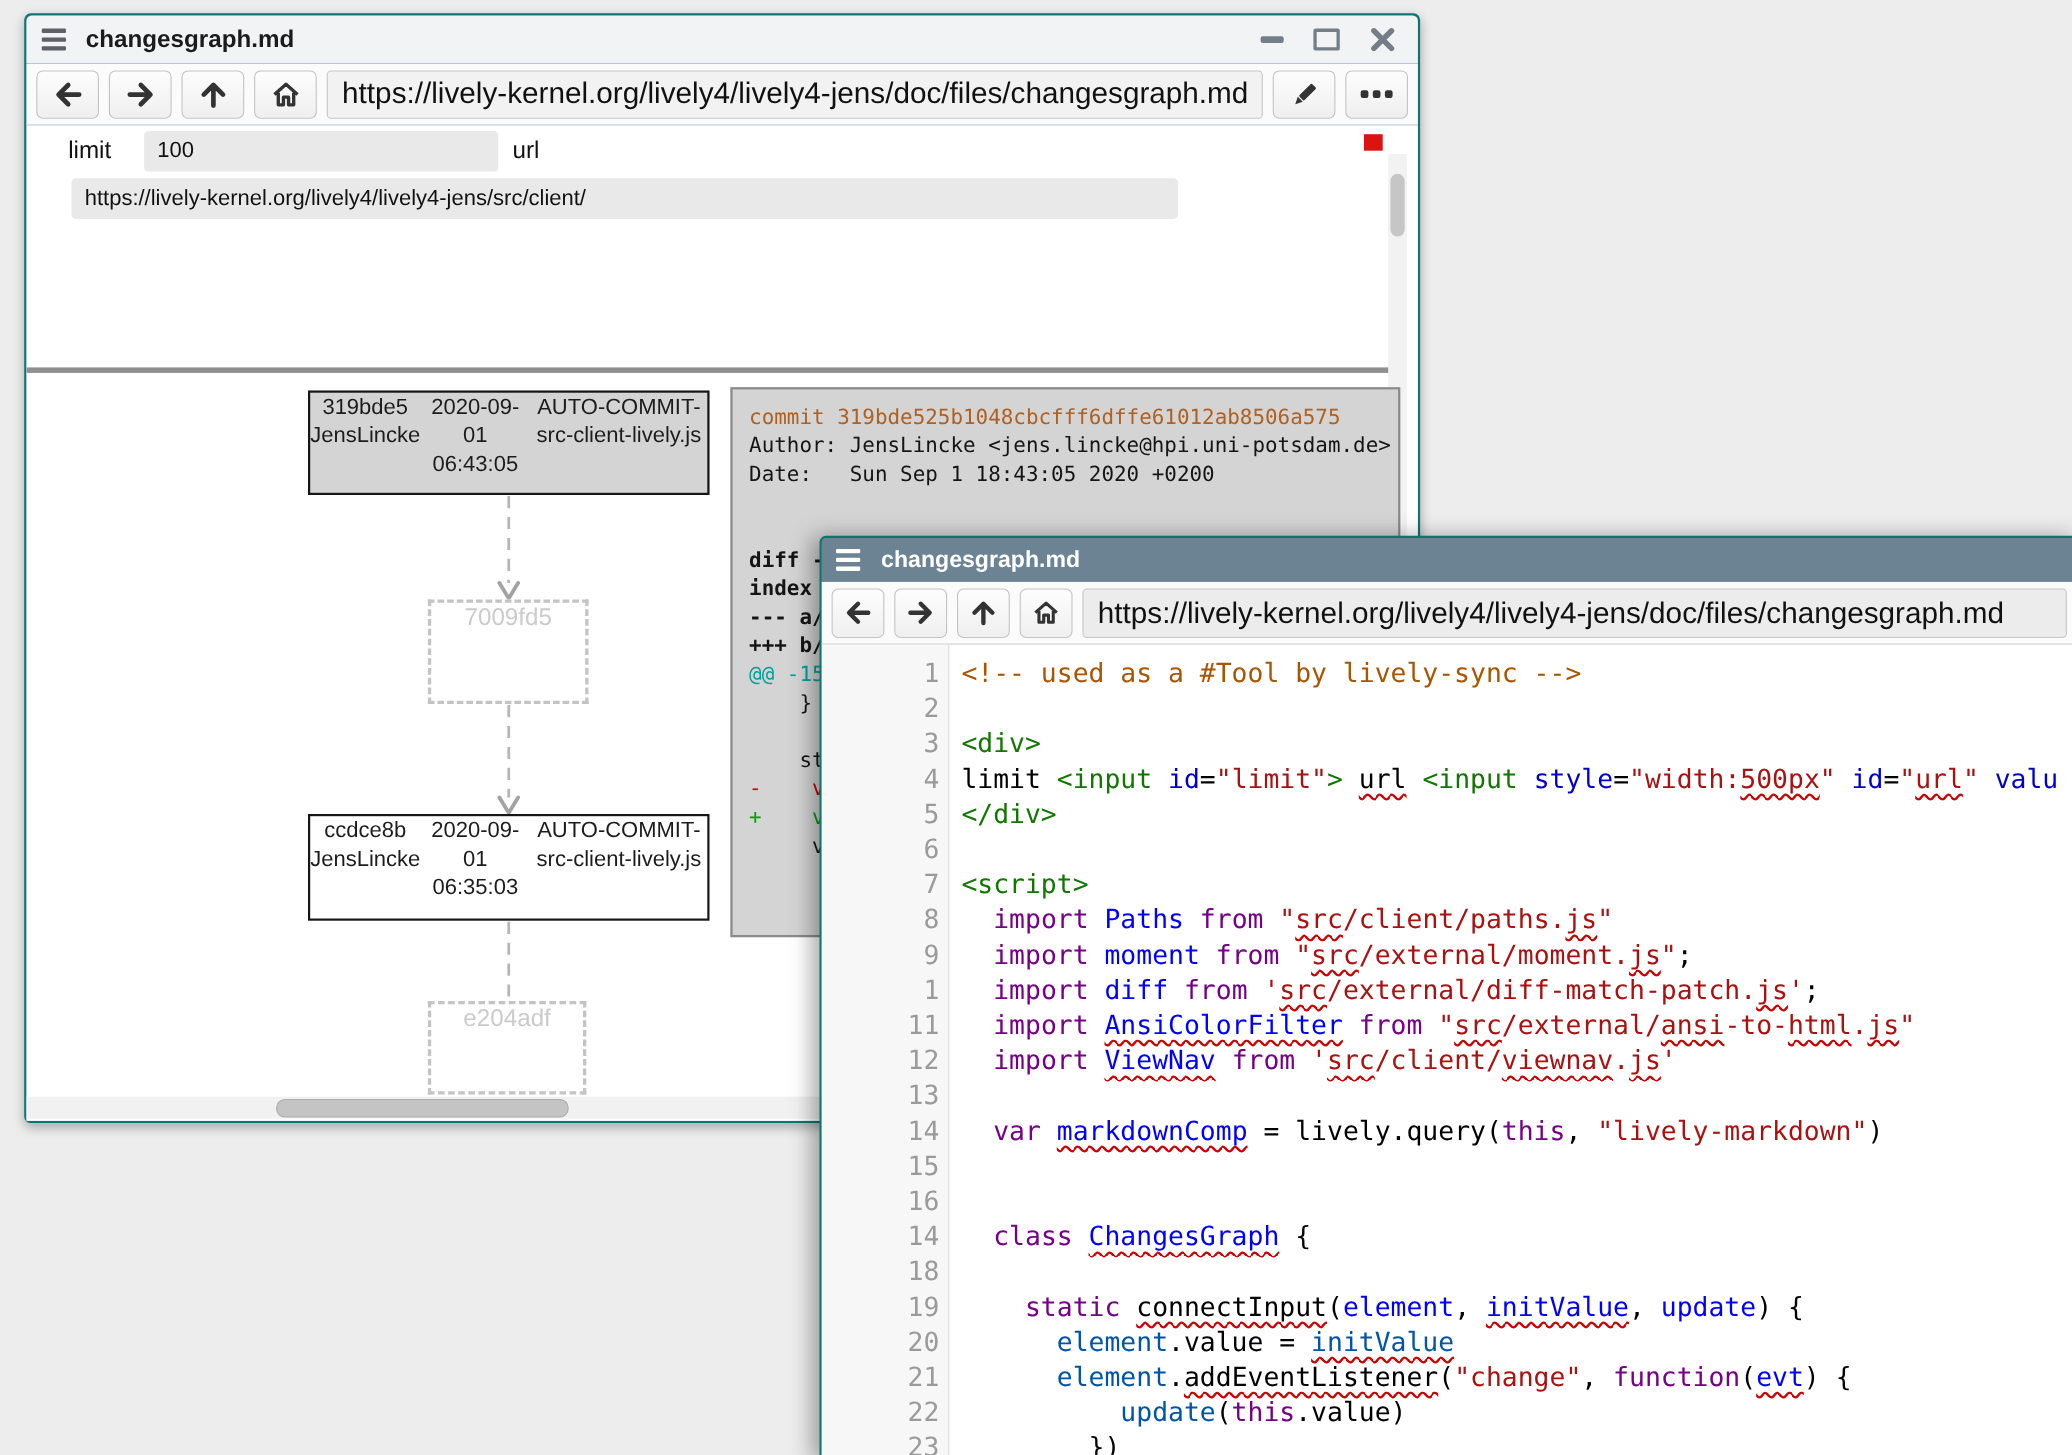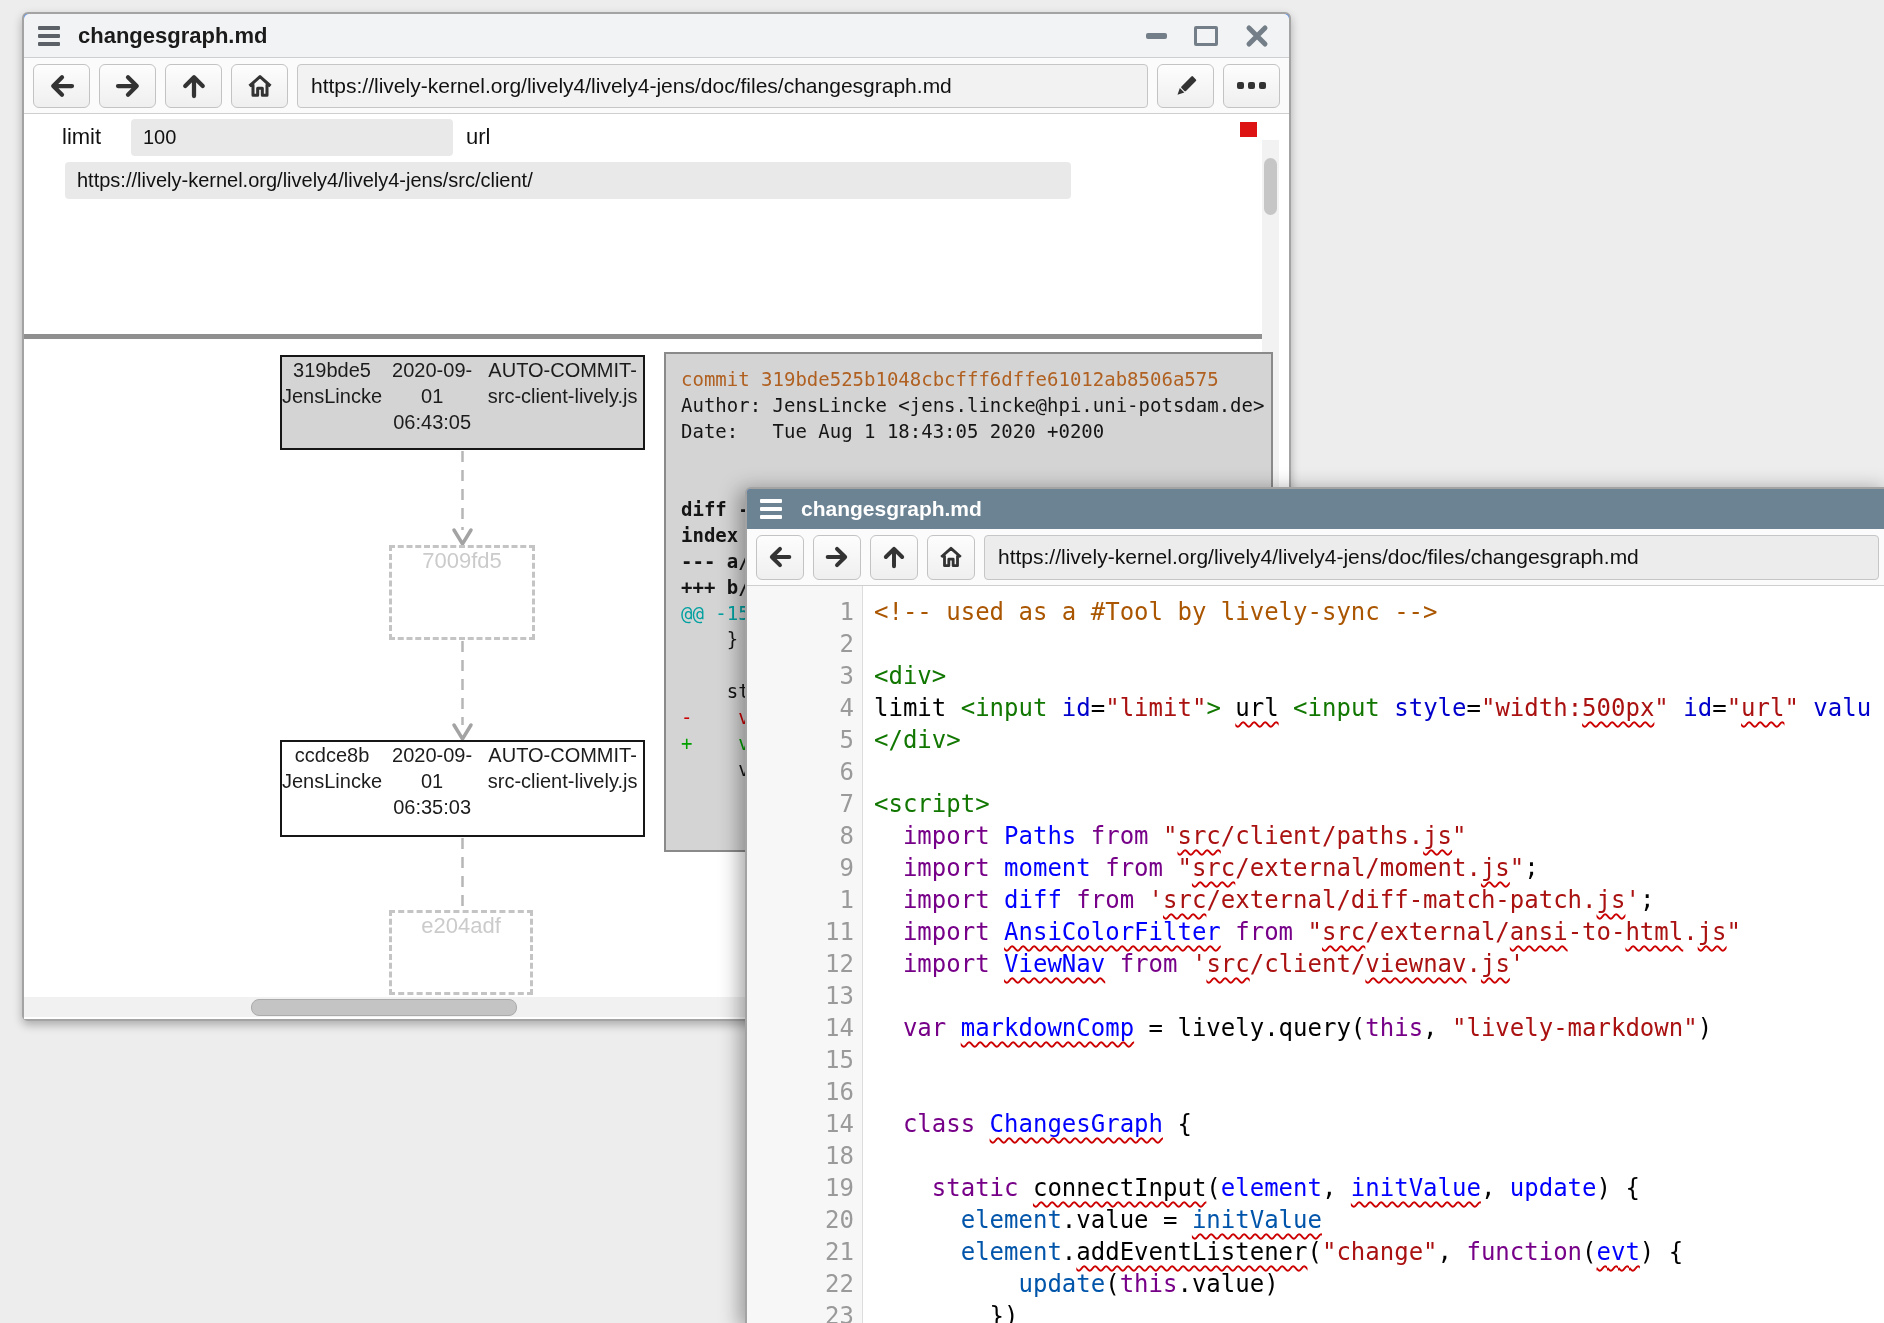--- a/index.html
+++ b/index.html
@@ -1,29 +1,29 @@
 <!DOCTYPE html>
 <html style="--front-titlebar: #6b8393; --node-selected-bg: #d4d4d4; --diff-bg: #d4d4d4; --indicator-red: #dd1212; --commit-orange: #b06020; --hunk-teal: #00a0a0; --del-red: #cc0000; --add-green: #00a000; --wavy-red: #cc0000; --c-comment: #aa5500; --c-tag: #117700; --c-attr: #0000cc; --c-string: #aa1111; --c-keyword: #770088; --c-def: #0000ff; --c-var2: #0055aa;"><head>
 <meta charset="utf-8">
 <style>
   html,body{margin:0;padding:0;}
   body{width:1884px;height:1323px;overflow:hidden;background:#ededee;
        font-family:"Liberation Sans",sans-serif;}
   .desktop{position:relative;width:1884px;height:1323px;background:#ededee;}
 
   
-  .window{position:absolute;background:#3b82f6;border:2px solid #a3a3a3;box-sizing:border-box;}
+  .window{position:absolute;background:#3b82f6;border:2px solid #0f766e;box-sizing:border-box;}
   .titlebar{display:flex;align-items:center;box-sizing:border-box;}
   .hamburger{display:flex;flex-direction:column;justify-content:center;gap:4px;width:26px;height:26px;cursor:pointer;}
   .hamburger span{display:block;height:4px;border-radius:1px;}
   .nav-toolbar{display:flex;align-items:center;box-sizing:border-box;gap:9px;padding:6px 9px;background:#fbfbfb;border-bottom:1px solid #cfcfcf;}
   .nav-btn{display:flex;align-items:center;justify-content:center;background:linear-gradient(#fdfdfd,#efefef);
            border:1px solid #c3c3c3;border-radius:6px;box-sizing:border-box;cursor:pointer;}
   .url-field{box-sizing:border-box;background:#ececec;border:1px solid #c6c6c6;border-radius:4px;
-             font-size:21px;color:#111;display:flex;align-items:center;padding:0 13px;white-space:nowrap;overflow:hidden;}
+             font-size:27px;color:#111;display:flex;align-items:center;padding:0 13px;white-space:nowrap;overflow:hidden;}
 
   
   #back-win{left:22px;top:12px;width:1269px;height:1009px;border-radius:6px;
             box-shadow:0 4px 10px rgba(0,0,0,.28);}
   #back-win .titlebar{height:44px;background:#f2f3f4;border-bottom:1px solid #cccfd2;border-radius:5px 5px 0 0;padding:0 14px;}
   #back-win .hamburger span{background:#5c6167;width:22px;}
   #back-win .win-title{font-size:22px;font-weight:bold;color:#1b1b1b;margin-left:14px;flex:1;}
   .winctrl{display:flex;align-items:center;gap:27px;margin-right:6px;}
   .ctl-min{width:21px;height:6px;background:#747e88;border-radius:2px;cursor:pointer;}
   .ctl-max{width:18px;height:14px;border:3px solid #747e88;border-radius:2px;cursor:pointer;}
@@ -194,21 +194,21 @@
         <div>2020-09-01 06:35:03</div>
         <div>AUTO-COMMIT-src-client-lively.js</div>
       </div>
       <div class="gnode ghost" style="left:365px;top:796px;width:144px;height:85px;">
         <div>e204adf</div>
       </div>
 
       <div class="diff-panel" style="left:640px;top:238px;width:609px;height:500px;" id="diff-lines">
           <div class="dl dl-commit">commit 319bde525b1048cbcfff6dffe61012ab8506a575</div>
           <div class="dl">Author: JensLincke &lt;jens.lincke@hpi.uni-potsdam.de&gt;</div>
-          <div class="dl">Date:   Tue Aug 1 18:43:05 2020 +0200</div>
+          <div class="dl">Date:   Sun Sep 1 18:43:05 2020 +0200</div>
           <div class="dl">&nbsp;</div>
           <div class="dl">&nbsp;</div>
           <div class="dl dl-bold">diff -</div>
           <div class="dl dl-bold">index </div>
           <div class="dl dl-bold">--- a/</div>
           <div class="dl dl-bold">+++ b/</div>
           <div class="dl dl-hunk">@@ -15</div>
           <div class="dl">    }</div>
           <div class="dl">&nbsp;</div>
           <div class="dl">    sta</div>

